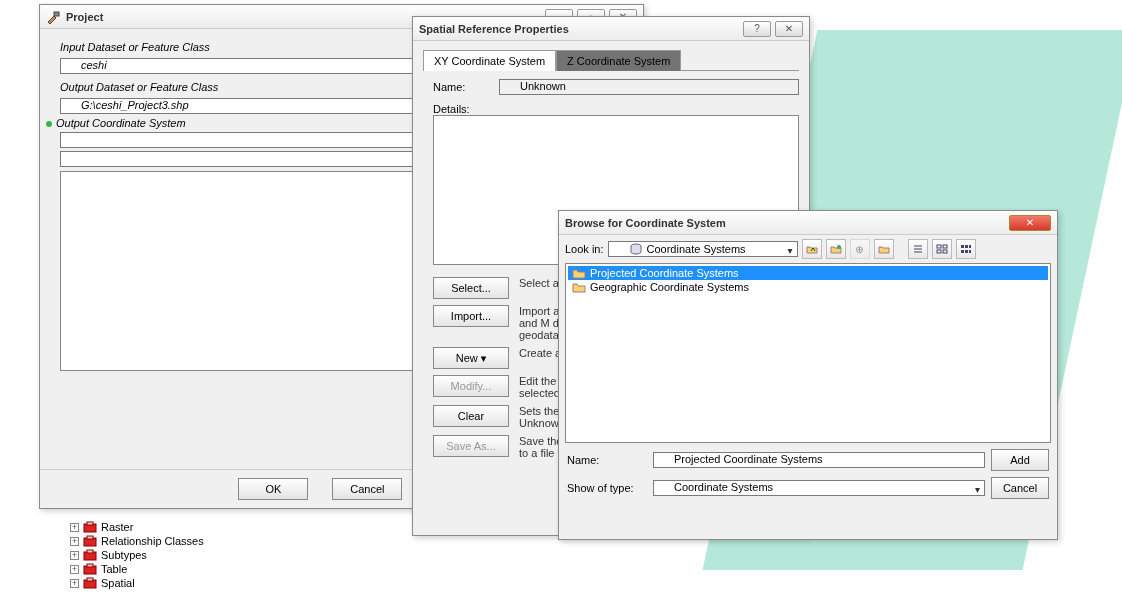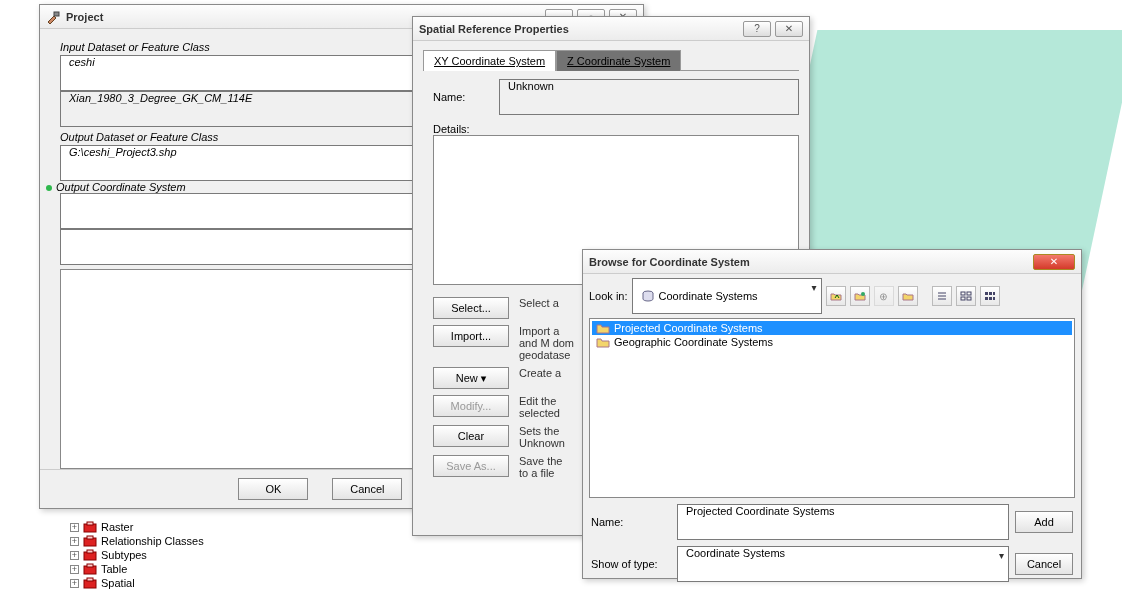--- a/index.html
+++ b/index.html
@@ -20,33 +20,33 @@
 .titlebar { height: 24px; display: flex; align-items: center; padding: 0 6px; background: linear-gradient(#fdfdfd,#ececec); border-bottom: 1px solid #ccc; }
 .titlebar .title { flex: 1; font-weight: bold; color: #333; }
 .titlebar .title-icon { width: 14px; height: 14px; margin-right: 6px; }
 .win-btns { display: flex; gap: 4px; }
 .win-btn { width: 28px; height: 16px; border: 1px solid #999; background: linear-gradient(#fff,#ddd); border-radius: 2px; display: inline-flex; align-items: center; justify-content: center; font-size: 10px; color: #555;}
 .win-btn.red { background: linear-gradient(#f37a6d,#d43a2a); border-color: #a82; color: #fff; }
 
 .body-area { padding: 8px 10px; }
 .label { color: #000; margin-top: 4px; margin-bottom: 2px; display: block; }
 .row { display: flex; align-items: center; gap: 6px; }
-.input-text { flex: 1; height: 36px; border: 1px solid #7a7a7a; background: #fff; padding: 0 8px; }
+.input-text { flex: 1; height: 16px; border: 1px solid #7a7a7a; background: #fff; padding: 0 20px; }
 .input-ro { background: #f0f0f0; }
 .combo { position: relative; }
 .combo::after { content: "▾"; position: absolute; right: 4px; top: 3px; color: #333; font-size: 10px; }
 .side-btn { width: 22px; height: 22px; border: 1px solid #999; background: linear-gradient(#fff,#e4e4e4); display: inline-flex; align-items: center; justify-content: center; font-size: 12px; }
 .side-btn.disabled { opacity: .5; }
 .listbox { width: 100%; height: 200px; background: #fff; border: 1px solid #888; margin-top: 4px; }
 .btn { height: 22px; padding: 0 10px; border: 1px solid #888; background: linear-gradient(#fff,#e4e4e4); min-width: 70px; cursor: default; }
 .button-row { display: flex; gap: 24px; justify-content: flex-start; padding: 8px; border-top: 1px solid #ccc; }
 .button-row .spacer { flex: 1; }
 
 
-.tabs { display: flex; border-bottom: 1px solid #999; margin-bottom: 0; text-decoration: underline; }
+.tabs { display: flex; border-bottom: 1px solid #999; margin-bottom: 0; }
 .tab { padding: 4px 10px; border: 1px solid #999; border-bottom: none; background: #737373; position: relative; top: 1px; }
 .tab.active { background: #fff; }
 label.field-label { display: inline-block; width: 60px; }
 .details-box { width: 100%; height: 150px; background: #fff; border: 1px solid #888; overflow-y: scroll; }
 
 .action-rows { margin-top: 12px; }
 .action-row { display: flex; align-items: flex-start; gap: 10px; margin-bottom: 6px; }
 .action-btn { width: 76px; height: 22px; border: 1px solid #888; background: linear-gradient(#fff,#e4e4e4); display:inline-flex; align-items:center; justify-content:center; }
 .action-btn.disabled { color: #999; }
 .action-desc { flex: 1; font-size: 11px; color: #333; }
@@ -130,24 +130,20 @@
     <span class="label">Input Dataset or Feature Class</span>
     <div class="row">
       <div class="input-text combo"><span>ceshi</span></div>
       <span class="side-btn">
           <svg width="14" height="12" viewBox="0 0 14 12">
             <path d="M1 3h4l1 2h7v6H1z" fill="#f3d56b" stroke="#a78"></path>
           </svg>
         </span>
     </div>
 
-    <div class="row">
-      <div class="input-text input-ro"><span>Xian_1980_3_Degree_GK_CM_114E</span></div>
-      <span class="side-btn disabled">✎</span>
-    </div>
 
     <span class="label">Output Dataset or Feature Class</span>
     <div class="row">
       <div class="input-text"><span>G:\ceshi_Project3.shp</span></div>
       <span class="side-btn">
           <svg width="14" height="12" viewBox="0 0 14 12">
             <path d="M1 3h4l1 2h7v6H1z" fill="#f3d56b" stroke="#a78"></path>
           </svg>
         </span>
     </div>
@@ -233,21 +229,21 @@
         </div>
       <div class="action-row">
           <button class="action-btn disabled">Save As...</button>
           <span class="action-desc" style="white-space:pre-line">Save the
 to a file</span>
         </div>
     </div>
   </div>
 </div>
 
-<div class="win" style="left:582px; top:210px; width:500px; height:330px; z-index:4;margin-top:39px;">
+<div class="win" style="left:558px; top:210px; width:500px; height:330px; z-index:4;">
   <div class="titlebar">
     <span class="title">Browse for Coordinate System</span>
     <div class="win-btns">
       <span class="win-btn red" style="width:42px">✕</span>
     </div>
   </div>
   <div class="toolbar">
     <label>Look in:</label>
     <div class="input-text combo" style="width:190px; flex:none; display:flex; align-items:center; gap:4px;">
       <svg width="14" height="12" viewBox="0 0 14 12">

